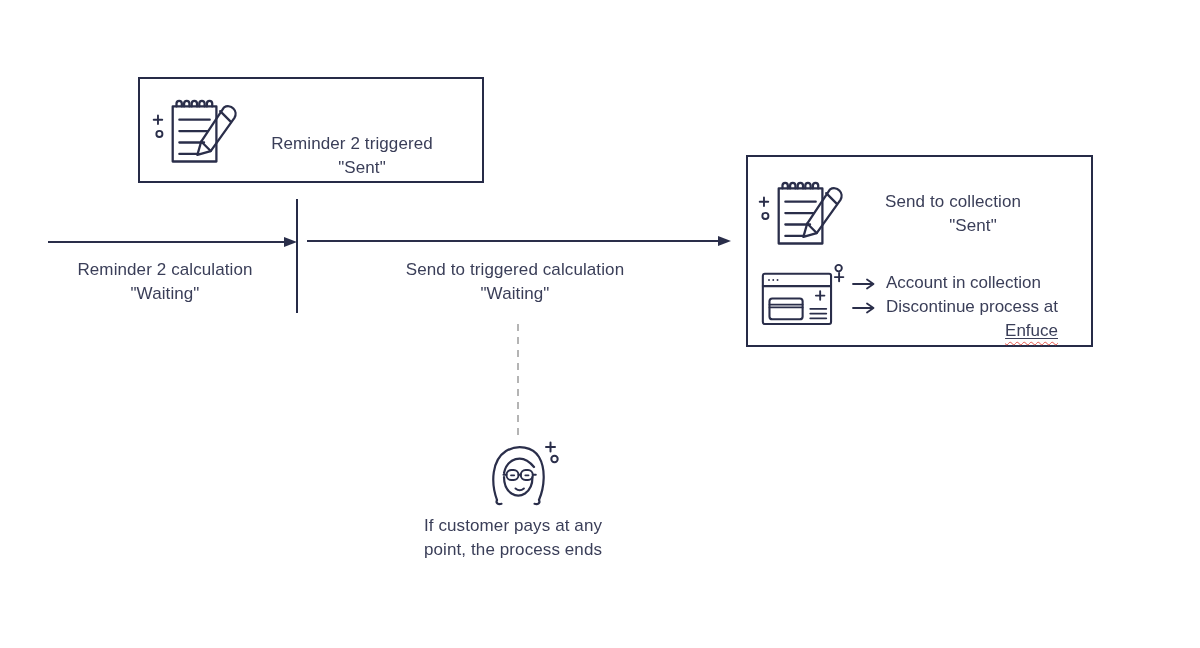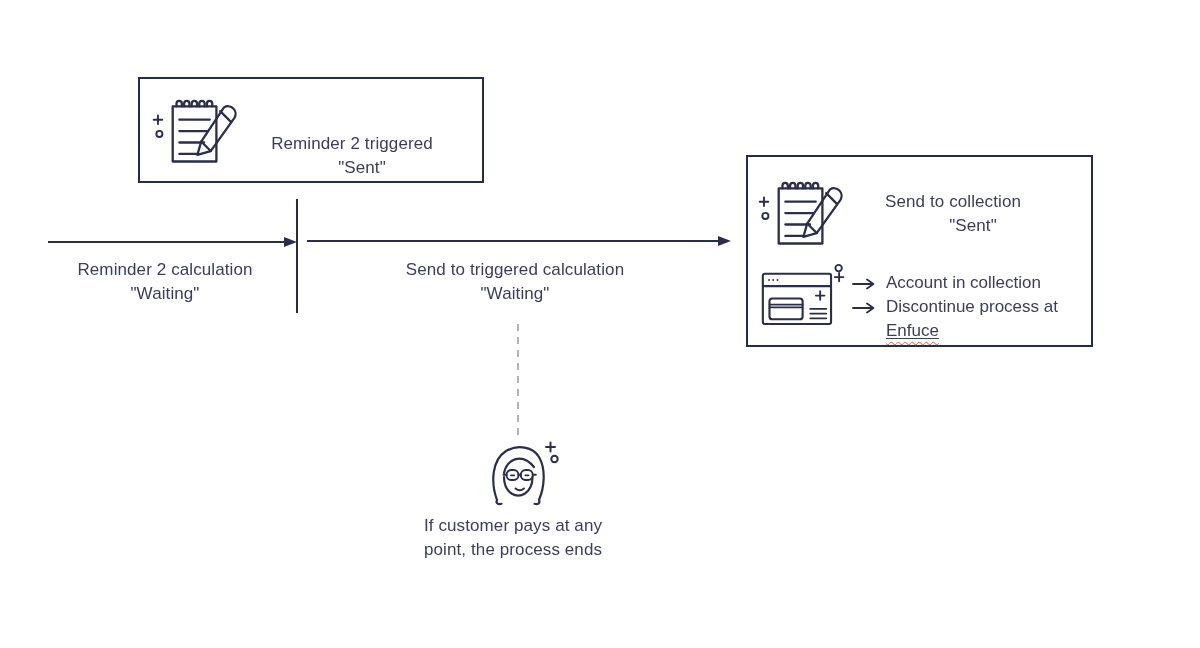--- a/index.html
+++ b/index.html
@@ -23,21 +23,21 @@
   .event-box{
     border:2px solid #262b47;
     background:#fff;
     box-sizing:border-box;
   }
   .shift10{position:relative;left:10px;}
   .shift20{position:relative;left:20px;}
   .tick{background:#262b47;}
   .outcome-row{display:flex;align-items:flex-start;margin-bottom:0;}
   .outcome-row .oarrow{flex:0 0 auto;margin:7px 7px 0 0;}
-  .outcome-text{font-size:17px;line-height:24px;color:var(--text);}
+  .outcome-text{font-size:17px;line-height:24px;color:var(--text);text-align:right;}
   .flag-outer{
     text-decoration-line:underline;
     text-decoration-style:wavy;
     text-decoration-color:var(--squiggle);
     text-decoration-thickness:1px;
     text-underline-offset:5px;
     margin-top:18px;
   }
   .flag-inner{
     text-decoration-line:underline;

